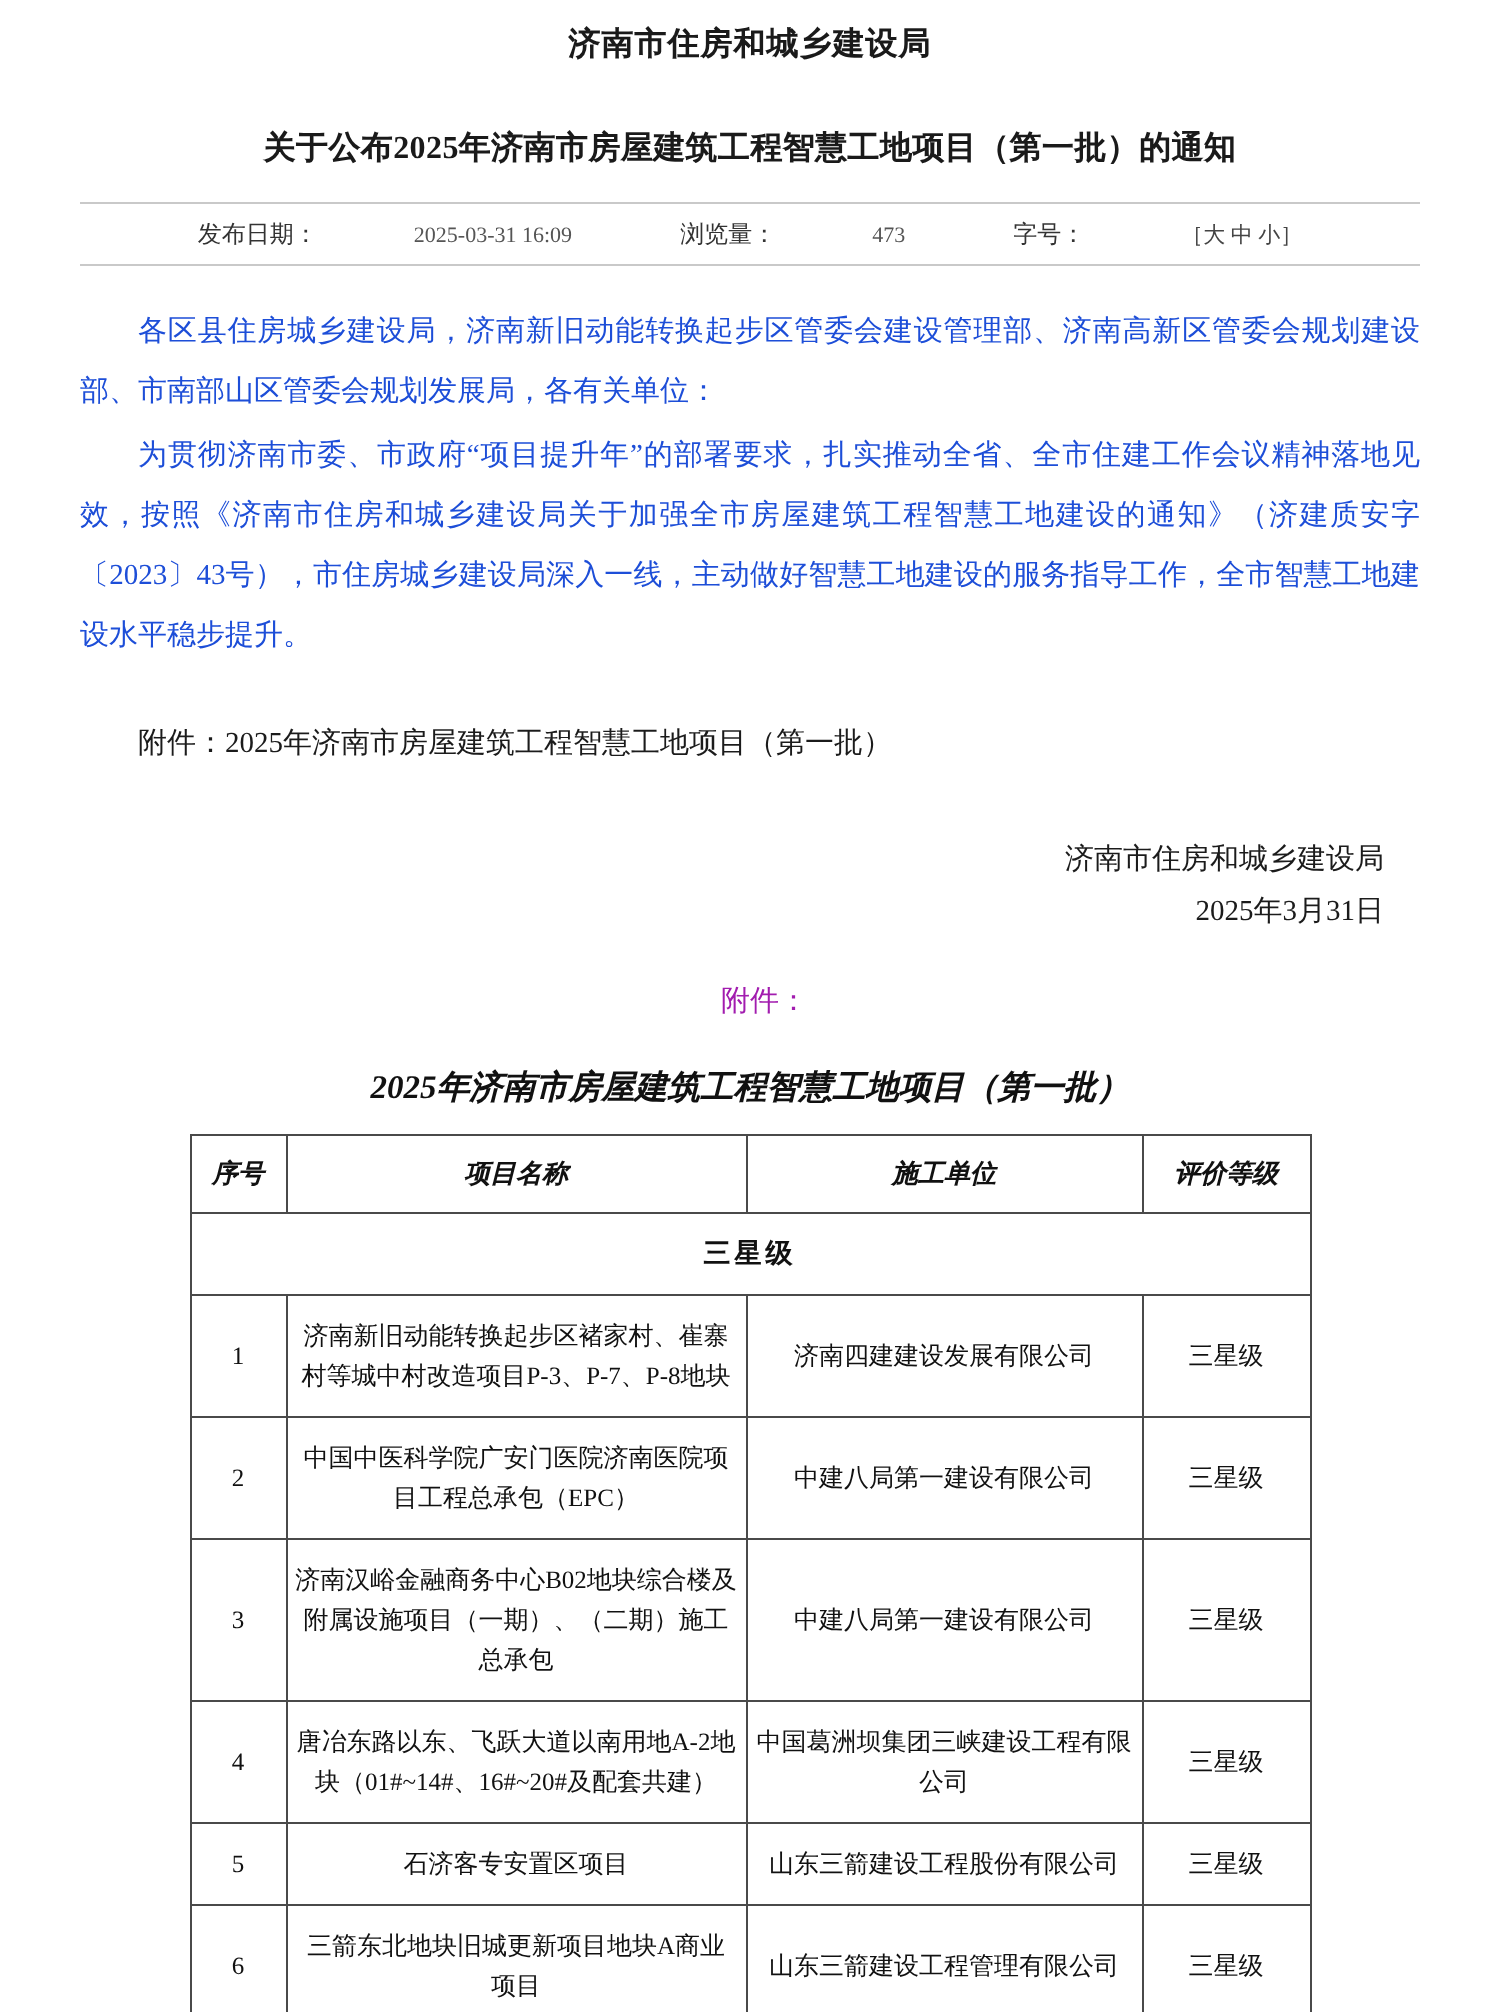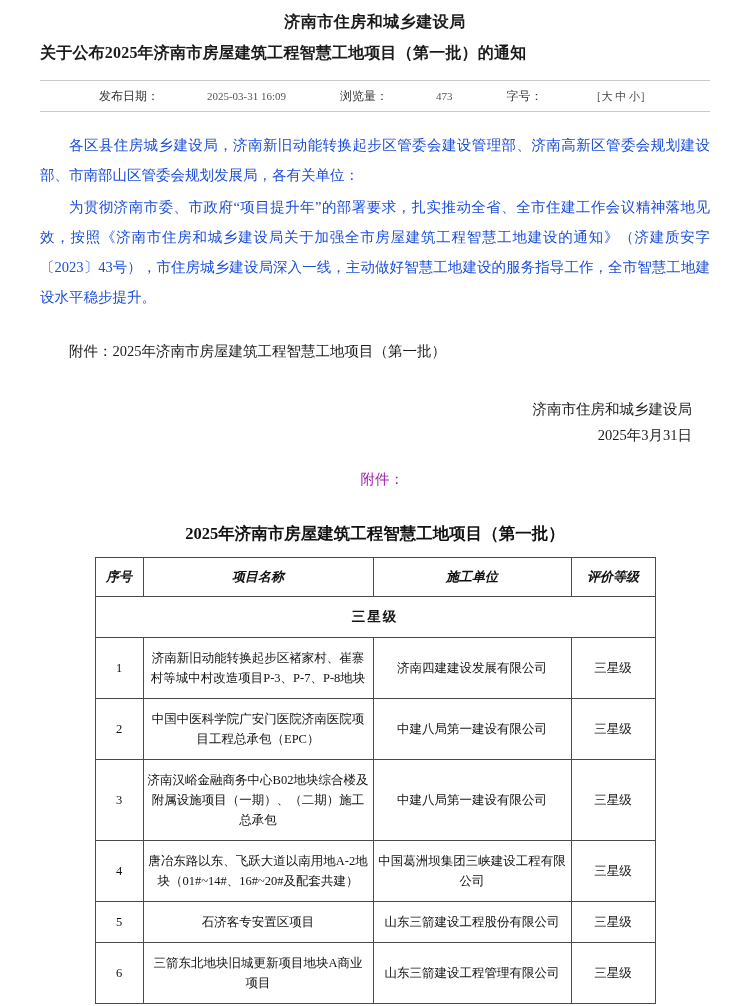--- a/index.html
+++ b/index.html
@@ -22,24 +22,25 @@
   }
   .org-title {
     text-align: center;
     font-size: 16px;
     font-weight: bold;
     color: #1a1a1a;
     padding-top: 12px;
     letter-spacing: 0.5px;
   }
   .doc-title {
+    text-align: center;
     font-size: 16px;
     font-weight: bold;
     color: #1a1a1a;
-    margin-top: 10px;
+    margin-top: 31px;
     letter-spacing: 0.2px;
   }
   .meta-bar {
     margin-top: 16px;
     border-top: 1px solid #c9c9c9;
     border-bottom: 1px solid #c9c9c9;
     padding: 7px 0 6px 0;
     display: flex;
     justify-content: center;
     align-items: center;
@@ -87,22 +88,23 @@
     font-size: 14.5px;
     color: #a21caf;
     text-indent: 1em;
     text-align: center;
   }
   .table-title {
     text-align: center;
     font-size: 16.5px;
     font-weight: bold;
     color: #111;
-    margin-top: 34px;
+    margin-top: 23px;
     margin-bottom: 12px;
+    font-style: italic;
   }
   table.list {
     border-collapse: collapse;
     width: 560px;
     margin: 0 auto;
     table-layout: fixed;
     font-size: 12.5px;
     color: #111;
   }
   table.list th, table.list td {

